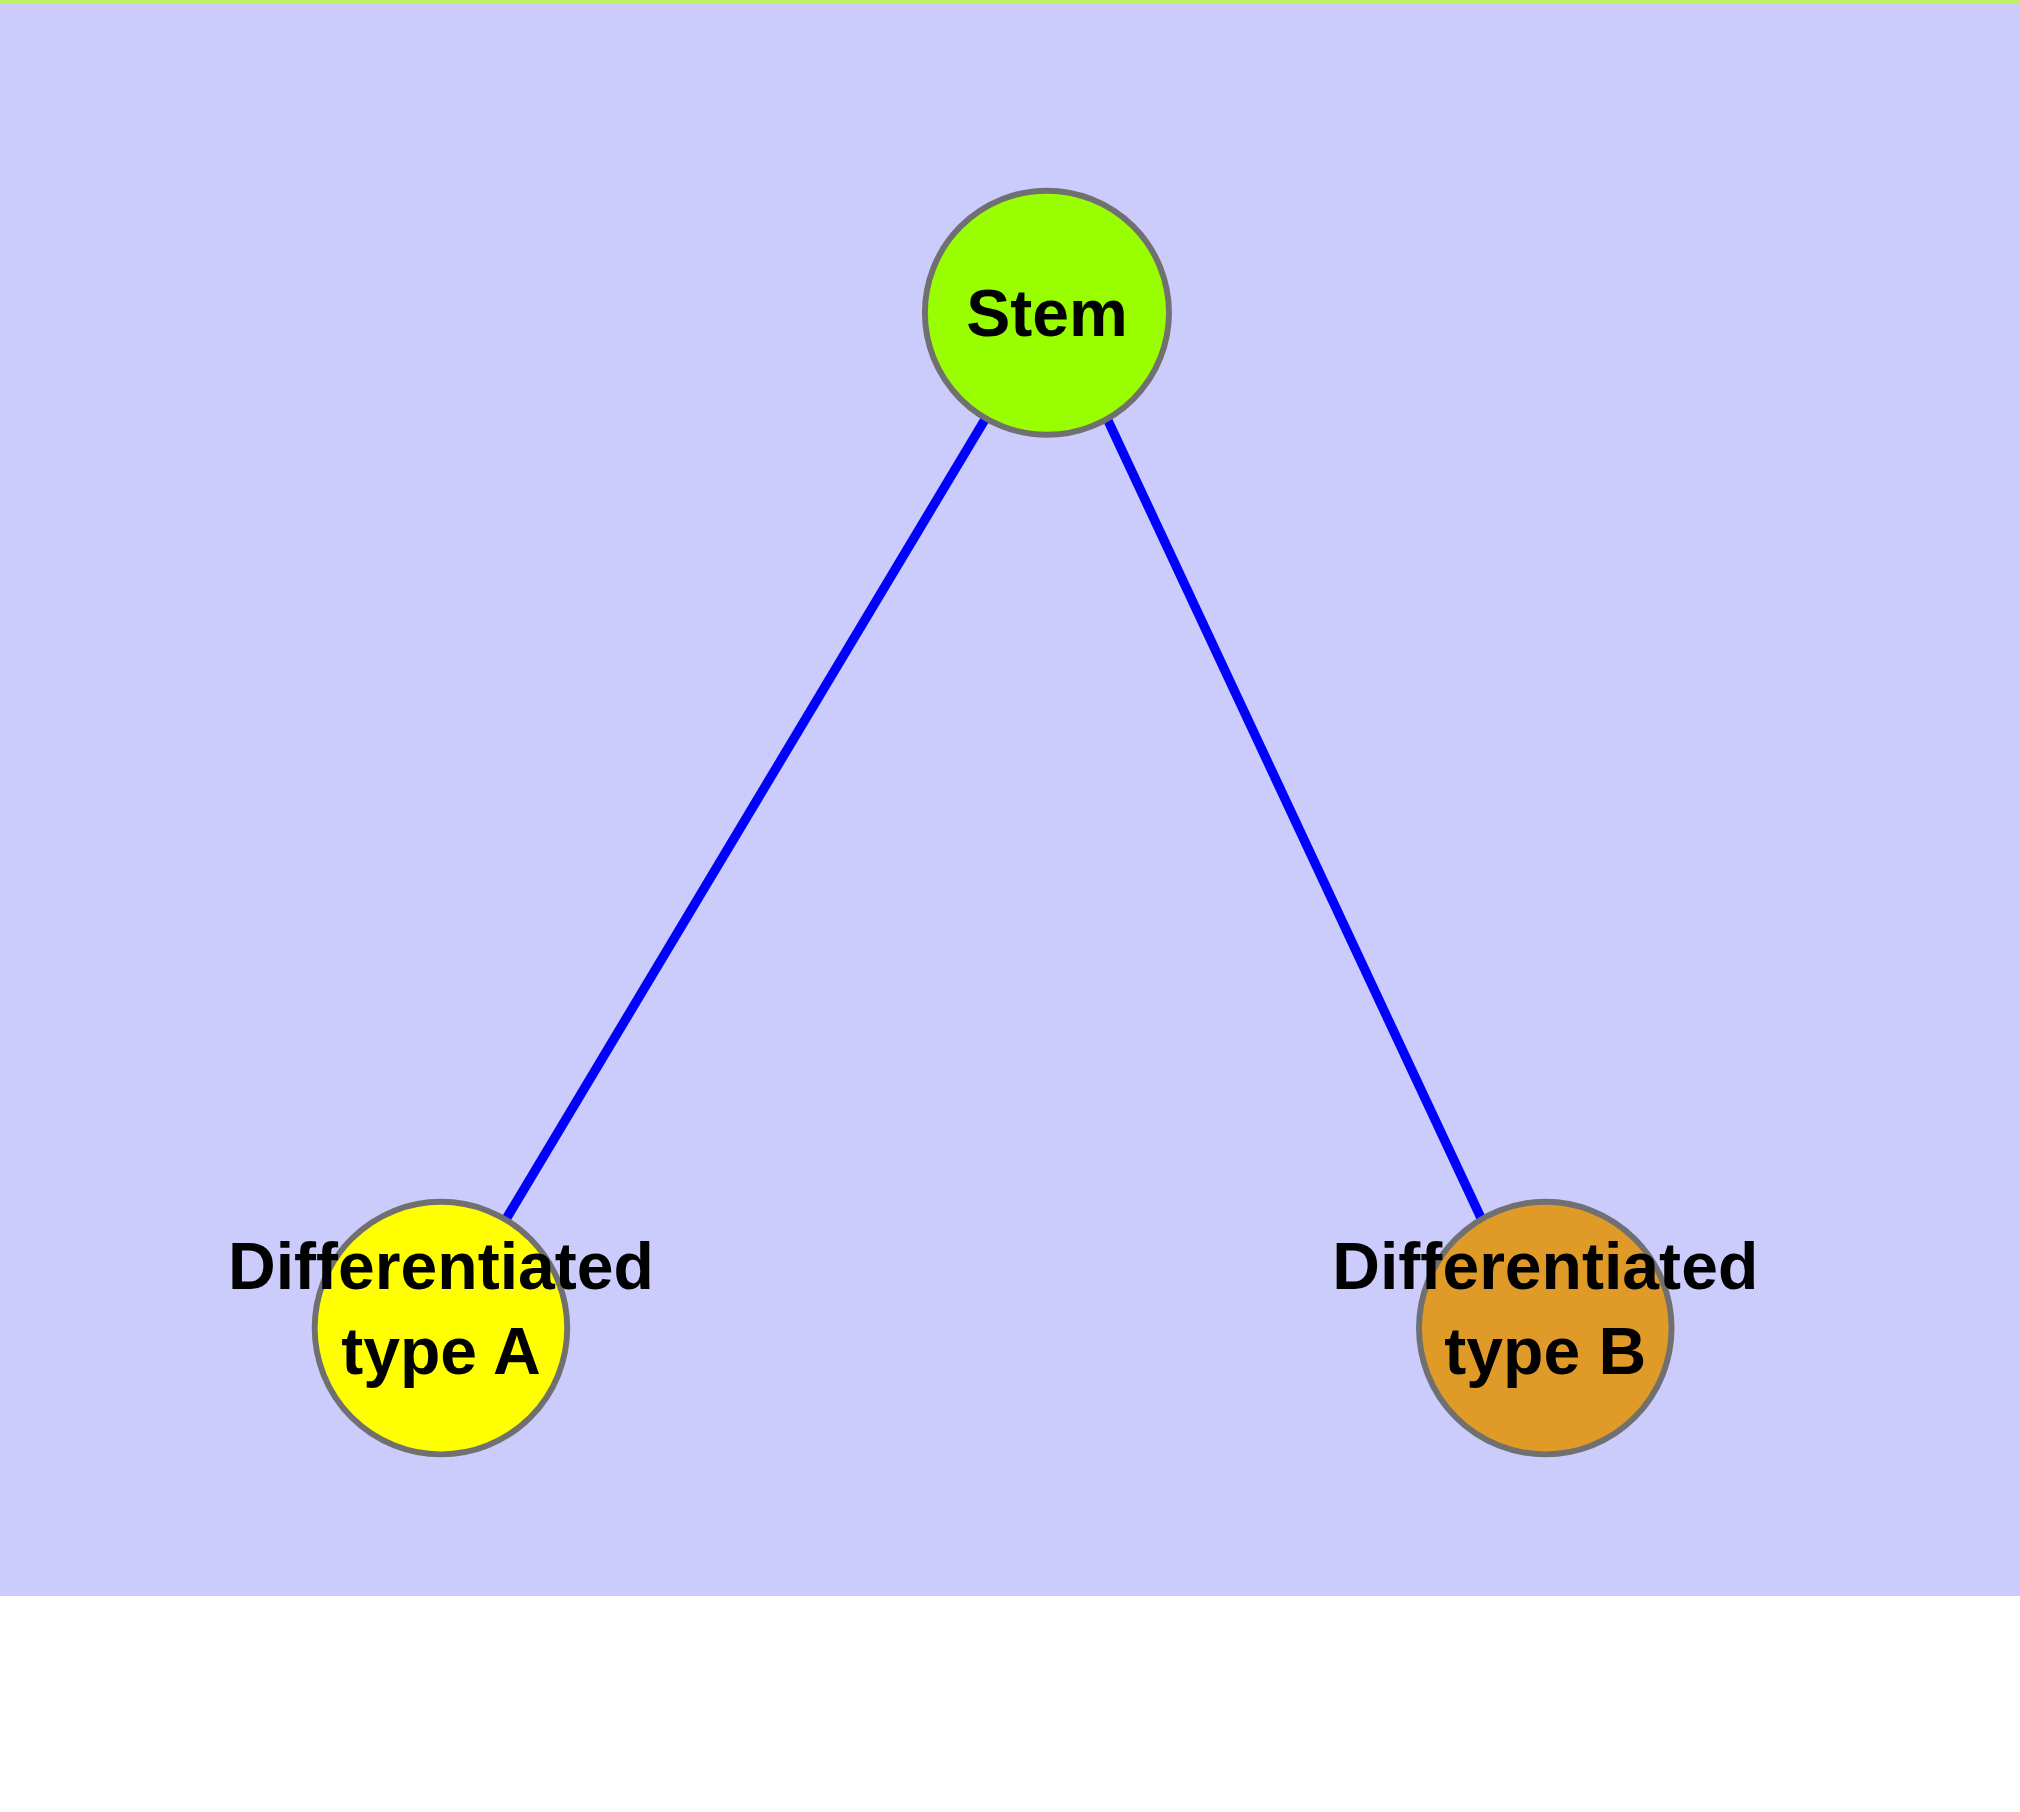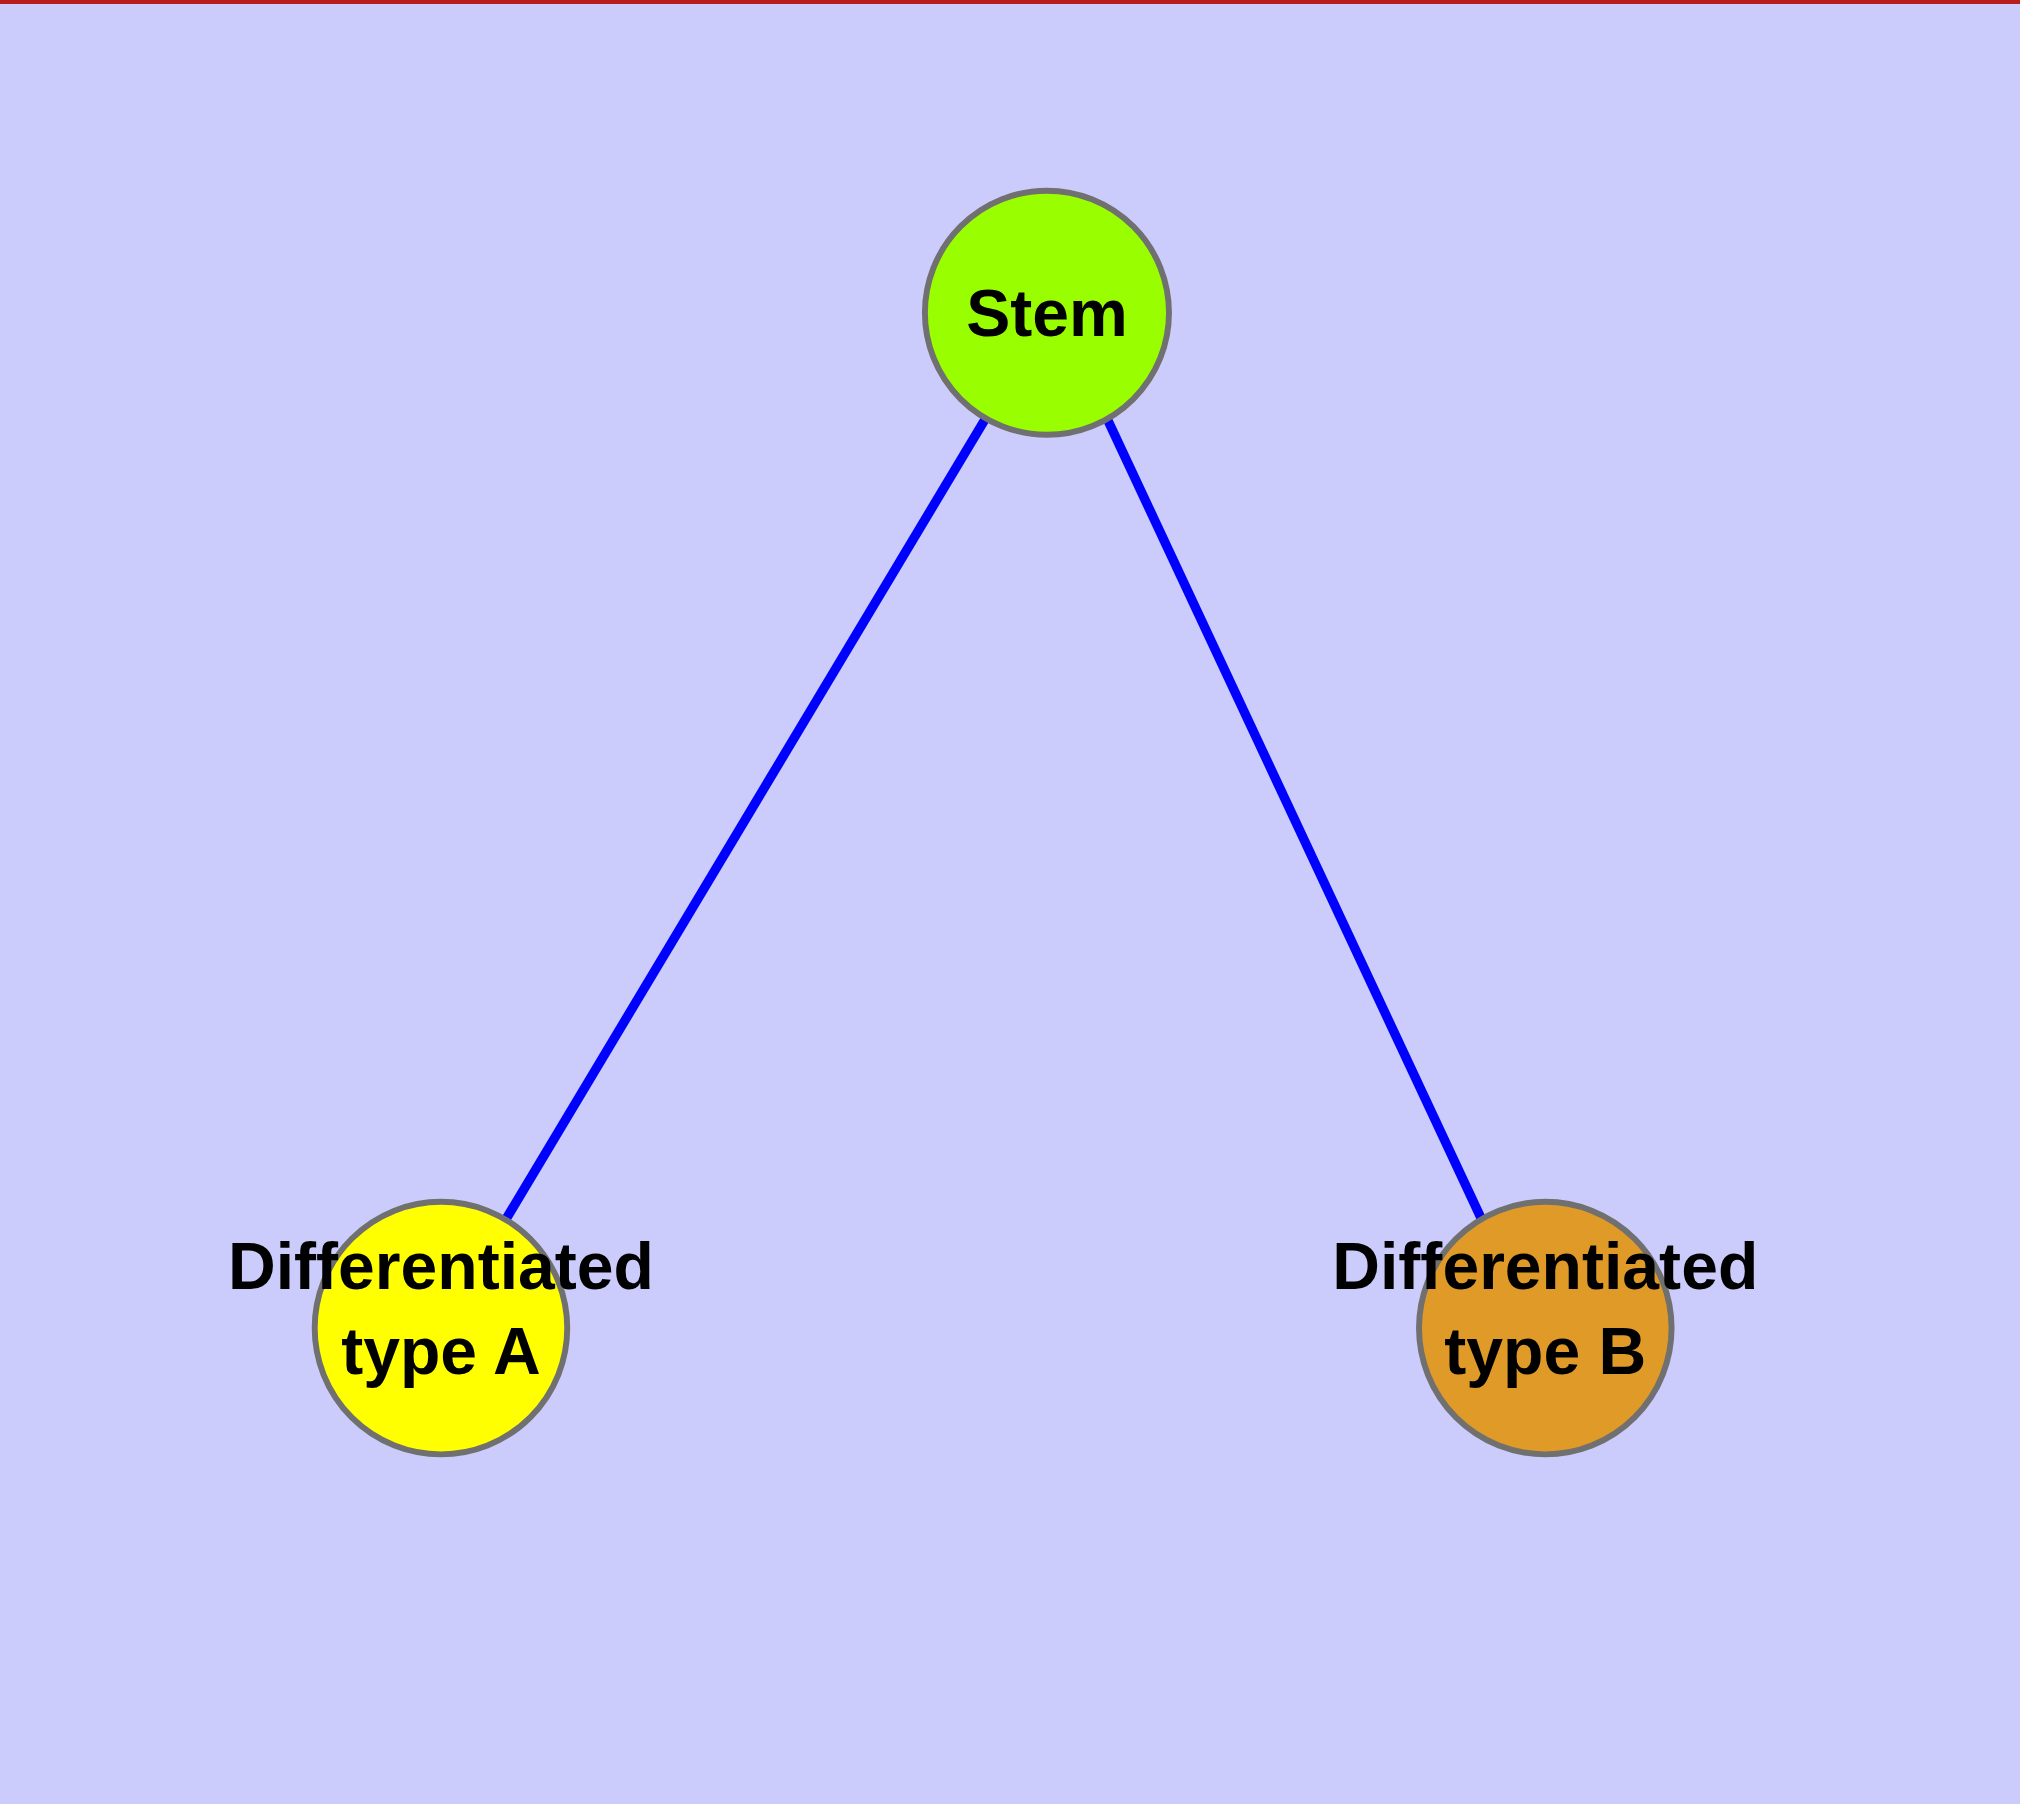--- a/index.html
+++ b/index.html
@@ -9,22 +9,22 @@
   }
   body {
     width: 2021px;
     height: 1812px;
     overflow: hidden;
     font-family: "Liberation Sans", sans-serif;
   }
   #canvas {
     position: relative;
     width: 2021px;
-    height: 1804px;
-    background: #b91c1c;
+    height: 1596px;
+    background: #bef264;
     overflow: hidden;
   }
   #plot-bg {
     position: absolute;
     left: 0;
     top: 4.2px;
     width: 2021px;
     height: 1808px;
     background: #ccccfc;
   }

